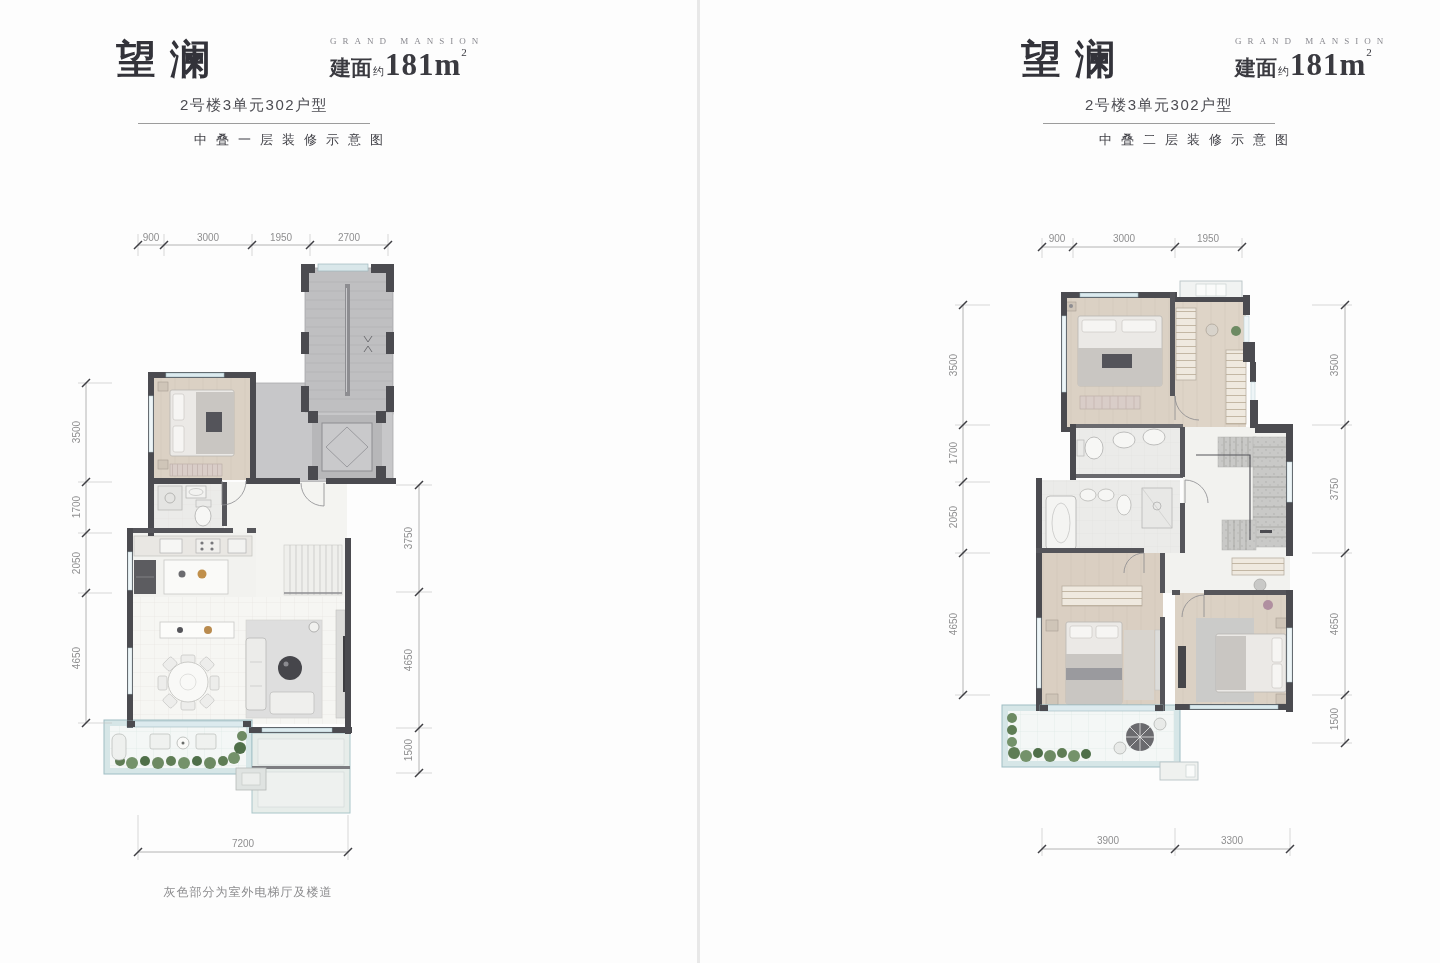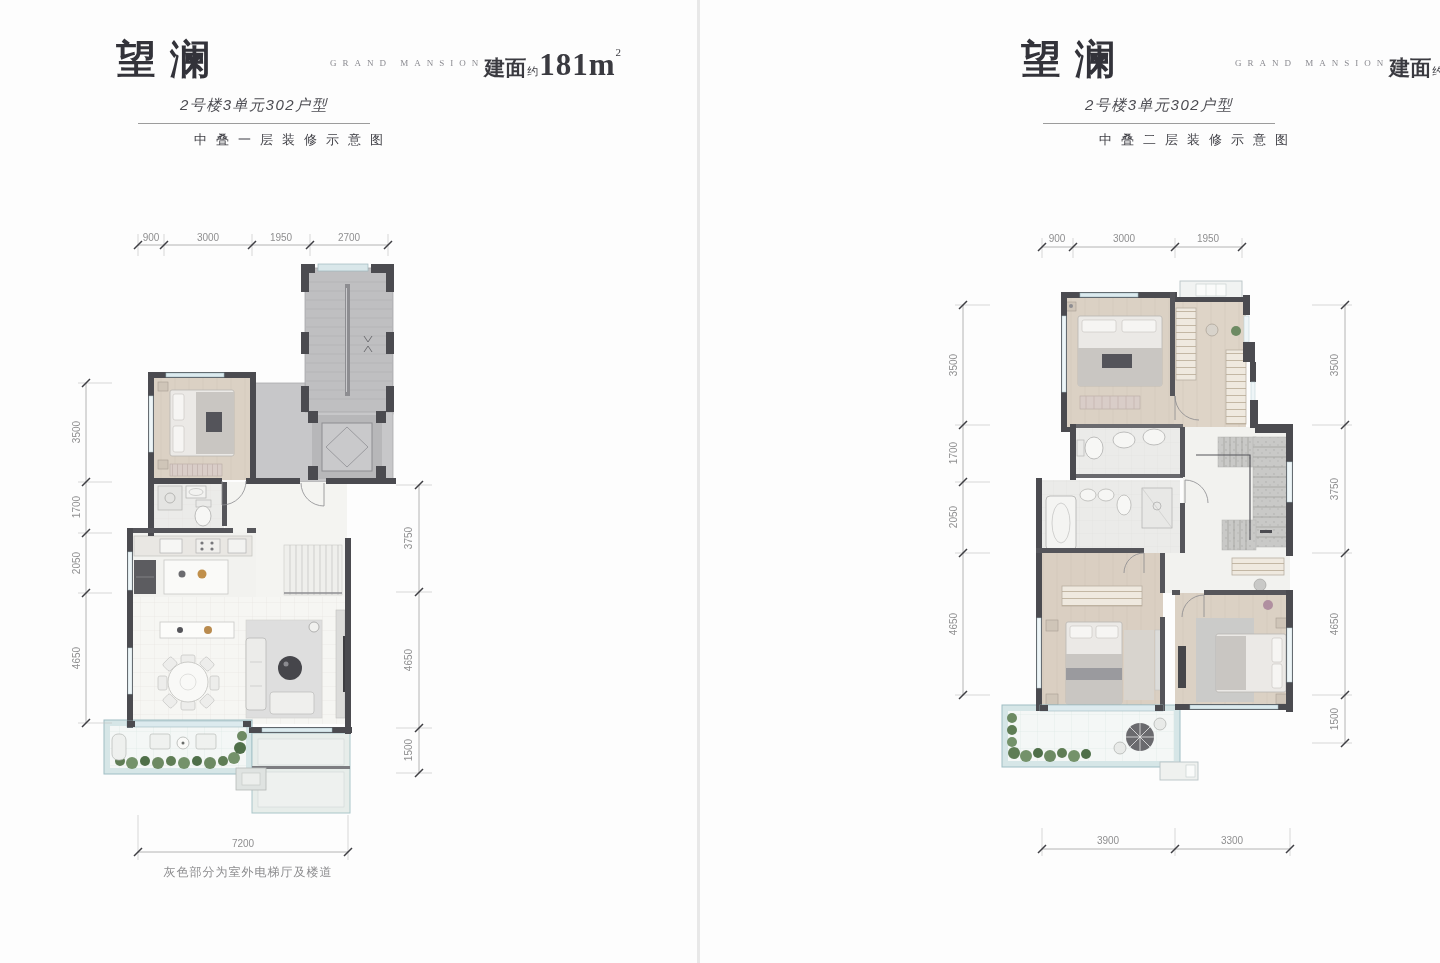--- a/index.html
+++ b/index.html
@@ -12,33 +12,33 @@
   .plan-svg{position:absolute;left:0;top:0;}
 
   
   .header{position:absolute;top:34px;color:#3b3b40;}
   .hdr-left{left:116px;width:276px;}
   .hdr-right{left:318px;width:276px;}
   .title-row{display:flex;align-items:flex-end;justify-content:flex-start;gap:43px;}
   .title-cn{font-family:"Liberation Serif","DejaVu Serif",serif;font-size:40px;font-weight:600;
             letter-spacing:14px;line-height:1;color:#33333a;white-space:nowrap;}
   .slash{width:2px;height:46px;background:#9a9aa0;transform:rotate(22deg);margin:0 16px 0 4px;}
-  .title-right{display:flex;flex-direction:row;align-items:center;}
+  .title-right{display:flex;flex-direction:column;align-items:flex-start;}
   .brand{font-family:"Liberation Serif","DejaVu Serif",serif;font-size:9px;letter-spacing:6px;
          color:#8a8a90;margin-bottom:3px;white-space:nowrap;}
   .area{font-family:Liberation Serif, serif;color:#3a3a40;line-height:1;white-space:nowrap;}
   .area-label{font-size:21px;font-weight:600;}
   .area-about{font-size:11px;margin:0 1px;}
   .area-value{font-size:31px;font-weight:600;letter-spacing:1px;}
   .area-sup{font-size:11px;vertical-align:top;position:relative;top:-2px;}
-  .unit-type{margin-top:16px;text-align:center;font-size:15px;letter-spacing:1.5px;color:#4c4c52;font-style:italic;}
+  .unit-type{margin-top:16px;text-align:center;font-size:15px;letter-spacing:1.5px;color:#4c4c52;}
   .rule{margin:8px auto 0;width:232px;border-top:1px solid #9c9c9c;}
   .floor-label{margin-top:7px;text-align:right;font-size:13px;letter-spacing:9px;
                color:#3f3f45;white-space:nowrap;text-indent:9px;}
-  .note{position:absolute;left:118px;top:864px;width:260px;text-align:center;
+  .note{position:absolute;left:118px;top:884px;width:260px;text-align:center;
         font-size:12px;letter-spacing:1px;color:#8d8d8f;}
 
   .dimtext{fill:#8f8f90;font-size:10px;font-family:"Liberation Sans",sans-serif;}
   svg text{user-select:none;}
 </style>
 </head>
 <body>
 
 <div class="sheet">
 

